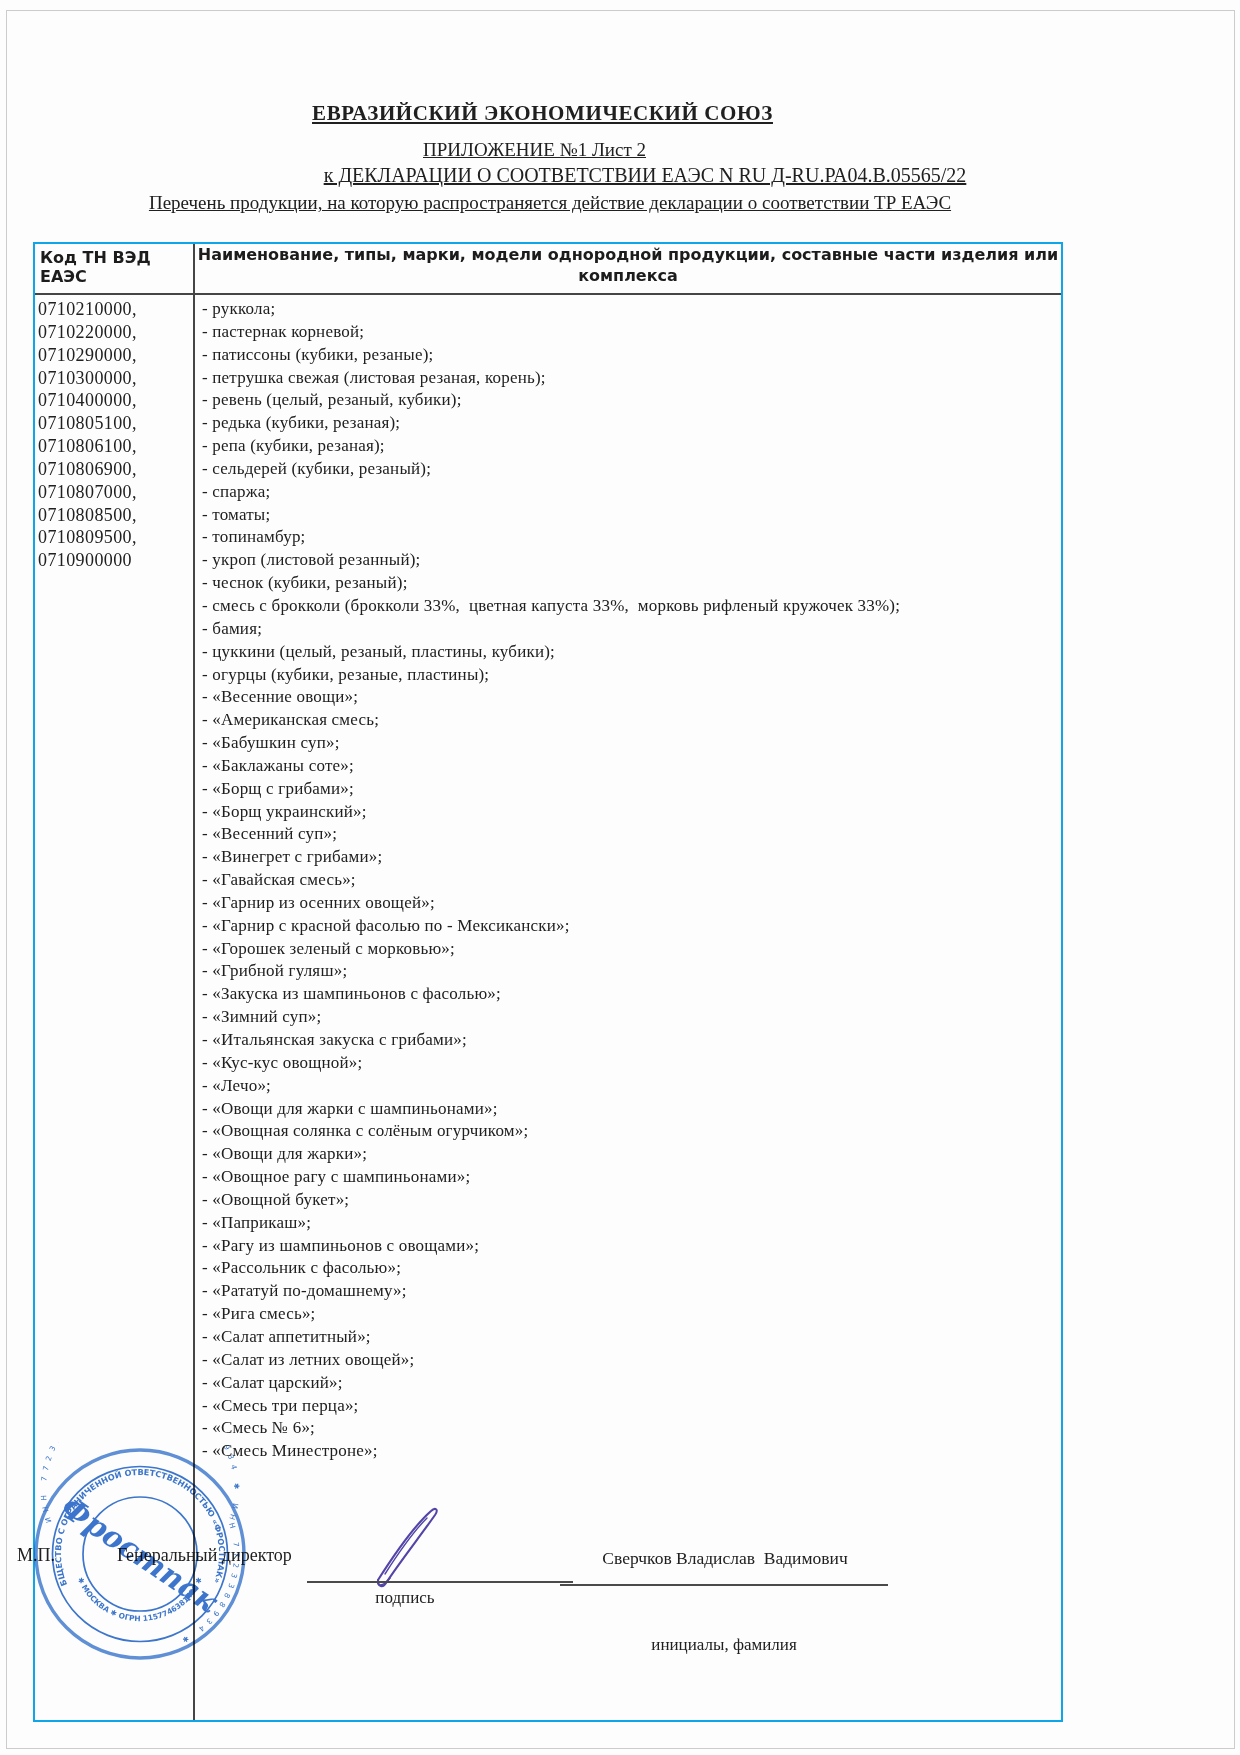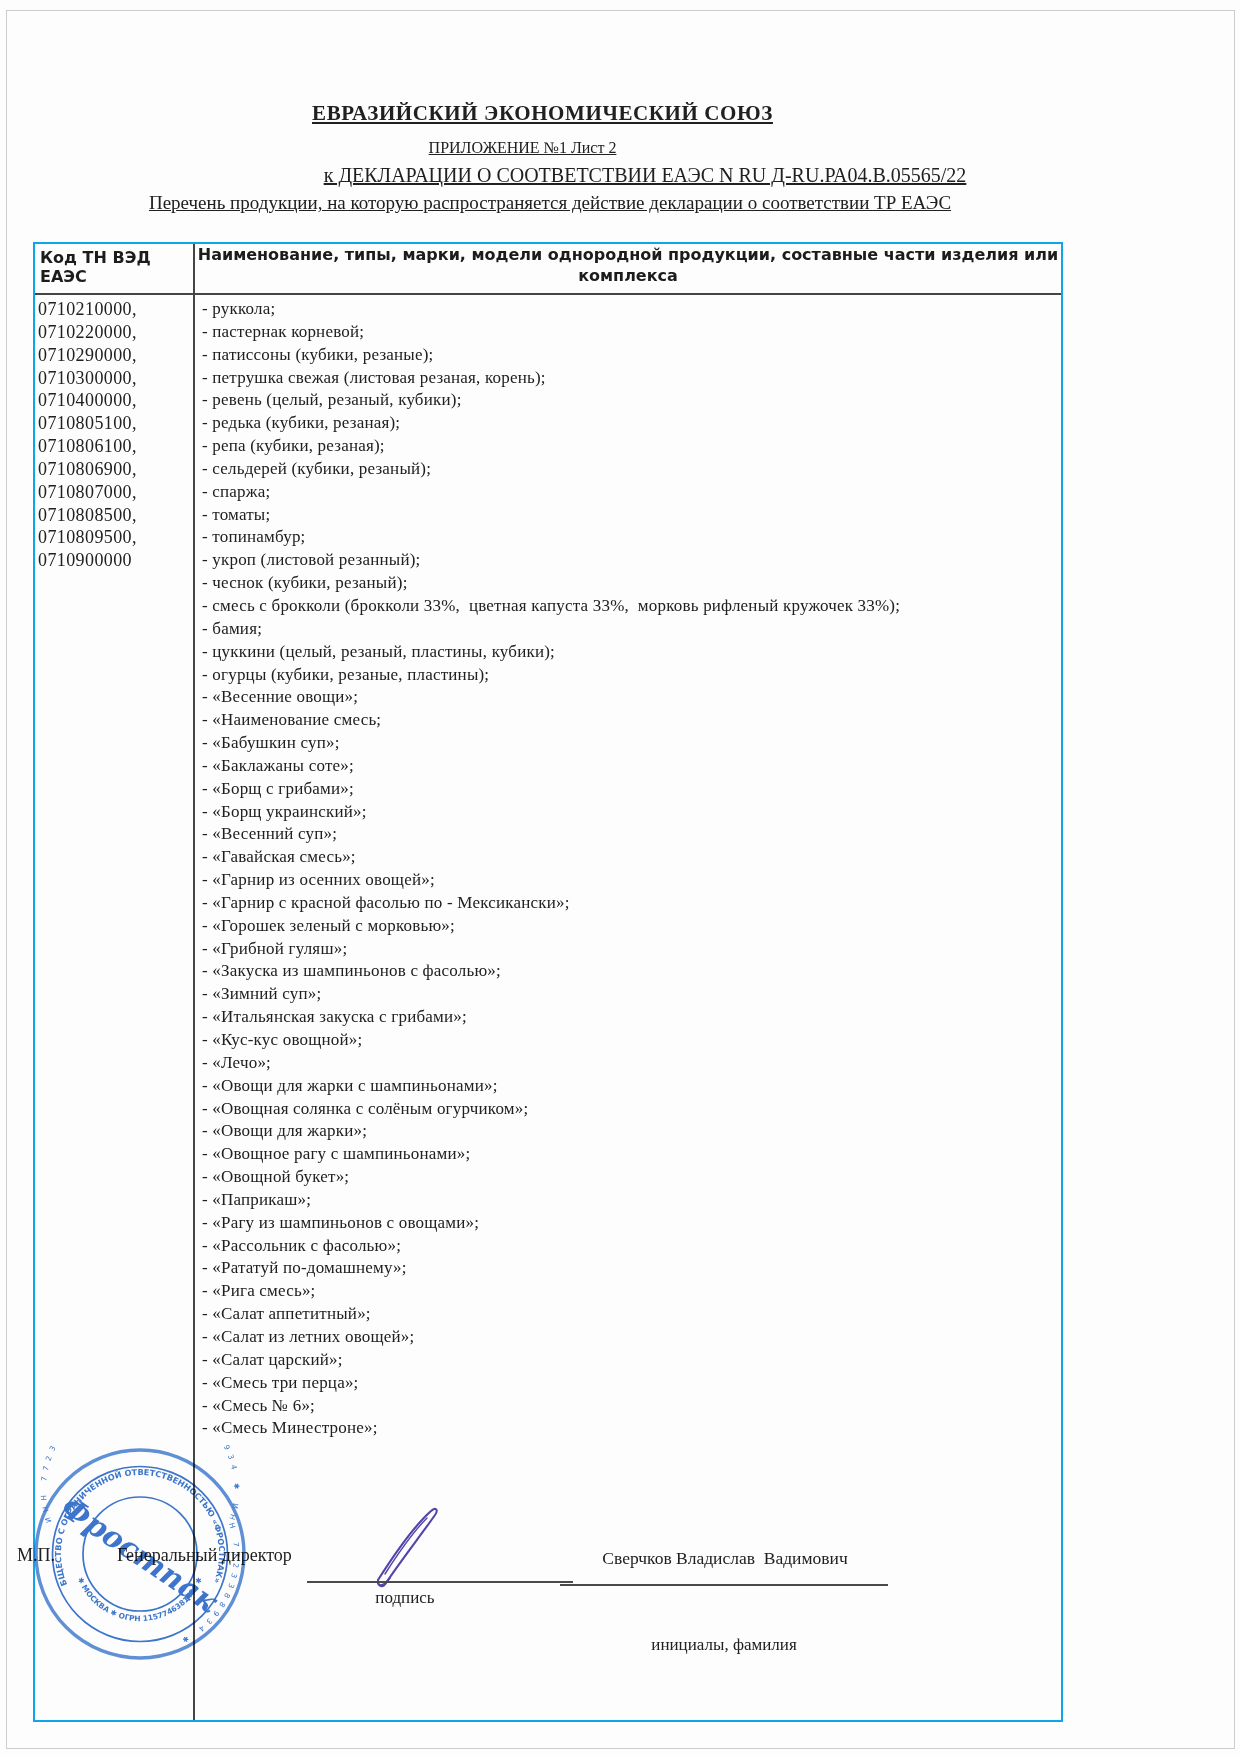--- a/index.html
+++ b/index.html
@@ -3,21 +3,21 @@
 <meta charset="utf-8">
 <style>
   html,body{margin:0;padding:0;background:#ffffff;}
   .page{
     position:relative;width:1240px;height:1755px;background:#fdfdfd;
     font-family:"Liberation Serif",serif;color:#202020;overflow:hidden;
   }
   .scan-frame{position:absolute;left:6px;top:10px;right:5px;bottom:6px;border:1px solid #cccccc;pointer-events:none;}
   .hdr{position:absolute;text-align:center;white-space:nowrap;text-decoration:underline;}
   .hdr1{top:101px;left:0;width:1085px;font-size:21px;font-weight:bold;letter-spacing:.6px;}
-  .hdr2{top:139px;left:0;width:1045px;font-size:16px;}
+  .hdr2{top:139px;left:12px;width:1045px;font-size:19px;}
   .hdr3{top:164px;left:0;width:1290px;font-size:20px;}
   .hdr4{top:192px;left:0;width:1100px;font-size:19px;}
   .tbl{
     position:absolute;left:33px;top:242px;width:1030px;height:1480px;
     border:2px solid #0ea5e9;box-sizing:border-box;display:flex;flex-direction:column;
   }
   .thead{display:flex;border-bottom:2px solid #454545;height:51px;box-sizing:border-box;
     font-family:"DejaVu Sans",sans-serif;font-weight:bold;font-size:16px;color:#1c1c1c;}
   .th1{width:160px;box-sizing:border-box;border-right:2px solid #454545;padding:4px 2px 0 5px;}
   .th2{flex:1;padding-top:0;}
@@ -87,26 +87,27 @@
           <div>- спаржа;</div>
           <div>- томаты;</div>
           <div>- топинамбур;</div>
           <div>- укроп (листовой резанный);</div>
           <div>- чеснок (кубики, резаный);</div>
           <div>- смесь с брокколи (брокколи 33%,  цветная капуста 33%,  морковь рифленый кружочек 33%);</div>
           <div>- бамия;</div>
           <div>- цуккини (целый, резаный, пластины, кубики);</div>
           <div>- огурцы (кубики, резаные, пластины);</div>
           <div>- «Весенние овощи»;</div>
-          <div>- «Наименование смесь;</div>
+          <div>- «Американская смесь;</div>
           <div>- «Бабушкин суп»;</div>
           <div>- «Баклажаны соте»;</div>
           <div>- «Борщ с грибами»;</div>
           <div>- «Борщ украинский»;</div>
           <div>- «Весенний суп»;</div>
+          <div>- «Винегрет с грибами»;</div>
           <div>- «Гавайская смесь»;</div>
           <div>- «Гарнир из осенних овощей»;</div>
           <div>- «Гарнир с красной фасолью по - Мексикански»;</div>
           <div>- «Горошек зеленый с морковью»;</div>
           <div>- «Грибной гуляш»;</div>
           <div>- «Закуска из шампиньонов с фасолью»;</div>
           <div>- «Зимний суп»;</div>
           <div>- «Итальянская закуска с грибами»;</div>
           <div>- «Кус-кус овощной»;</div>
           <div>- «Лечо»;</div>

